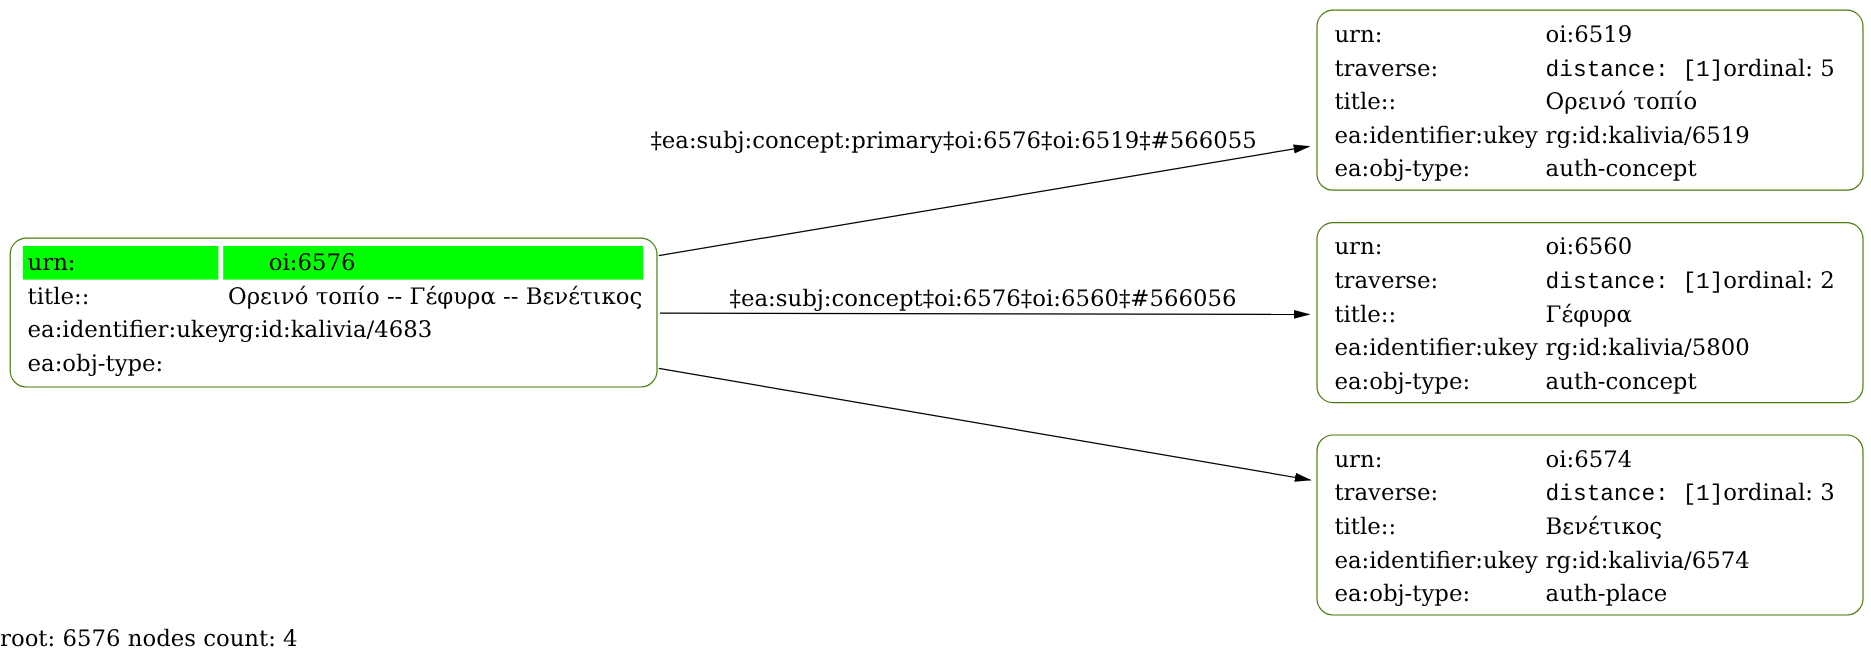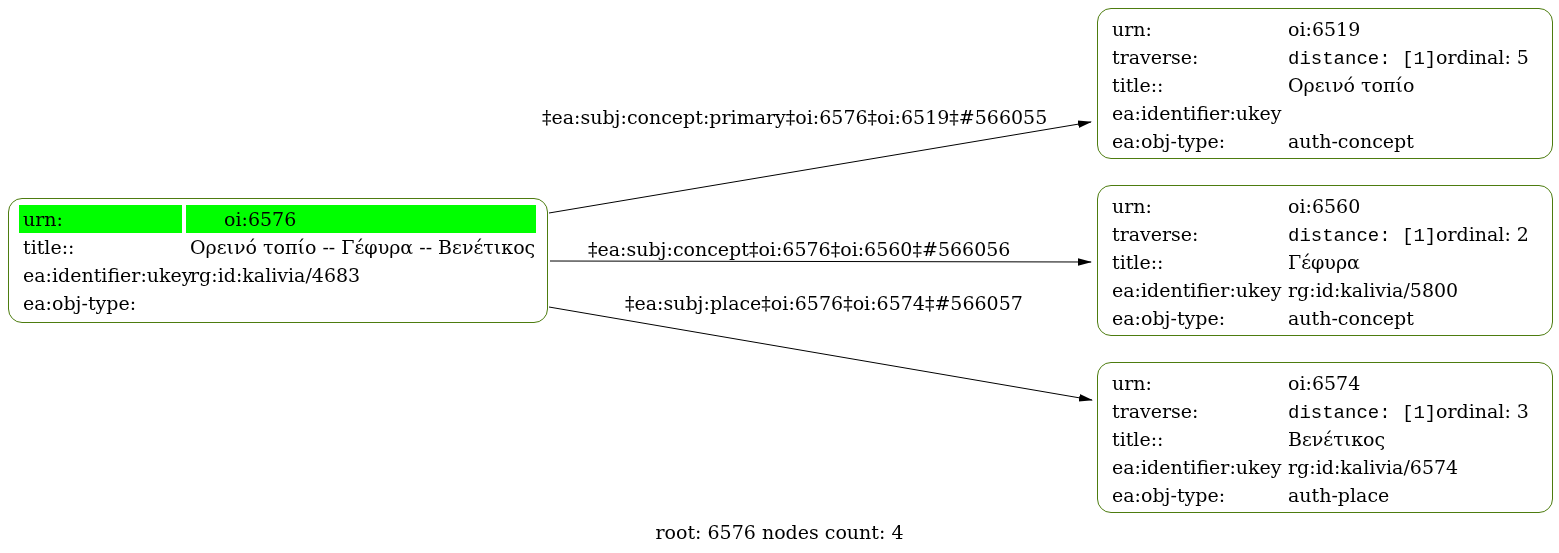--- a/index.html
+++ b/index.html
@@ -33,43 +33,41 @@
   .edge-layer{position:absolute;left:0;top:0;}
   .edge-label{
     position:absolute;
     line-height:24px;
     white-space:nowrap;
   }
   .caption{
     position:absolute;
     left:0;top:520;width:1559px;
     top:520px;
-    text-align:center;
     line-height:24px;
   }
 </style>
 </head>
 <body>
 
 <div id="canvas">
 
   <svg class="edge-layer" width="1559" height="553" viewBox="0 0 1559 553">
     <defs>
       <marker id="arrow" viewBox="0 0 14 10" refX="13" refY="5" markerWidth="14" markerHeight="10" orient="auto">
         <polygon points="0,1.2 14,5 0,8.8" fill="#000000"></polygon>
       </marker>
     </defs>
     <line x1="549" y1="213" x2="1091" y2="122" stroke="#000000" stroke-width="1" marker-end="url(#arrow)"></line>
     <line x1="550" y1="261" x2="1091" y2="262" stroke="#000000" stroke-width="1" marker-end="url(#arrow)"></line>
     <line x1="549" y1="307" x2="1092" y2="400" stroke="#000000" stroke-width="1" marker-end="url(#arrow)"></line>
   </svg>
 
   <div class="edge-label" style="left:542px;top:105px;">‡ea:subj:concept:primary‡oi:6576‡oi:6519‡#566055</div>
-  <div class="edge-label" style="left:588px;top:237px;">‡ea:subj:concept‡oi:6576‡oi:6560‡#566056</div>
-  <div class="edge-label" style="left:625px;top:291px;">‡ea:subj:place‡oi:6576‡oi:6574‡#566057</div>
+  <div class="edge-label" style="left:608px;top:237px;">‡ea:subj:concept‡oi:6576‡oi:6560‡#566056</div>
 
   <div class="node root-node" style="left:8px;top:198px;width:540px;height:125px;">
     <div class="row">
       <span class="lbl" style="background-color: rgb(0, 255, 0);">urn:</span>
       <span class="val" style="background-color: rgb(0, 255, 0); padding-left: 38px;">oi:6576</span>
     </div>
     <div class="row">
       <span class="lbl">title::</span>
       <span class="val">Ορεινό τοπίο -- Γέφυρα -- Βενέτικος</span>
     </div>
@@ -90,20 +88,21 @@
     <div class="row">
       <span class="lbl">traverse:</span>
       <span class="val"><span class="dist">distance: [1]</span><span>ordinal: 5</span></span>
     </div>
     <div class="row">
       <span class="lbl">title::</span>
       <span class="val">Ορεινό τοπίο</span>
     </div>
     <div class="row">
       <span class="lbl">ea:identifier:ukey</span>
+      <span class="val">rg:id:kalivia/6519</span>
     </div>
     <div class="row">
       <span class="lbl">ea:obj-type:</span>
       <span class="val">auth-concept</span>
     </div>
   </div>
 
   <div class="node child-node" style="left:1097px;top:185px;width:456px;height:151px;">
     <div class="row">
       <span class="lbl">urn:</span>

